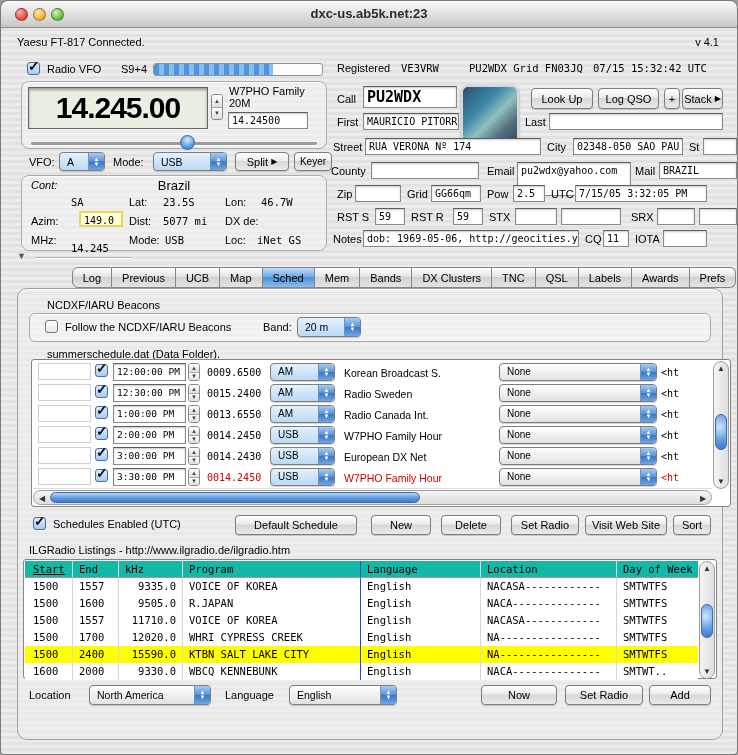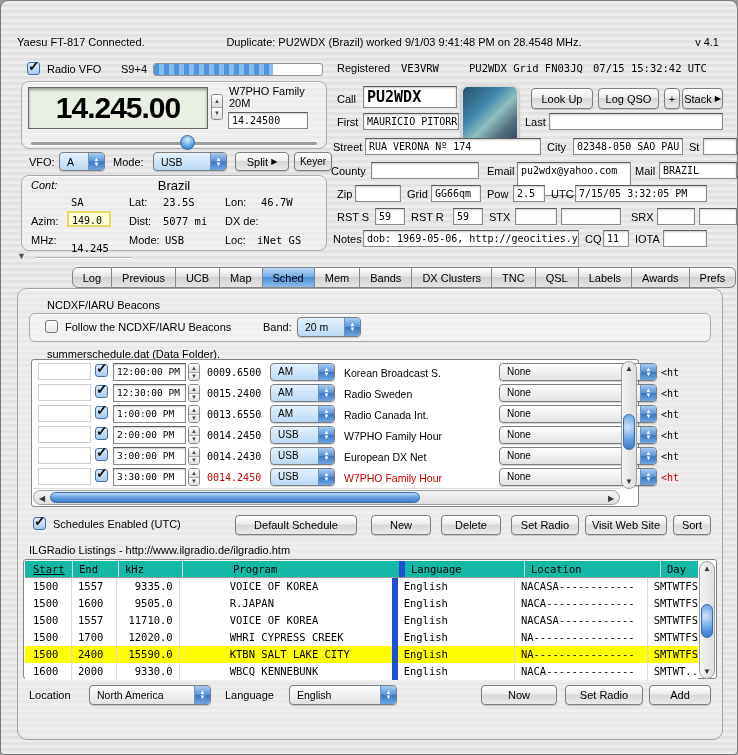--- a/index.html
+++ b/index.html
@@ -45,42 +45,47 @@
   .scroll-h{position:absolute;height:15px;background:linear-gradient(#f4f4f4,#dedede);border:1px solid #9f9f9f;border-radius:8px;box-sizing:border-box;}
   .thumb-v{position:absolute;left:1px;width:12px;border-radius:7px;background:radial-gradient(circle at 35% 35%,#cfe4fa,#5e9be0 60%,#3a77c4);border:1px solid #3c6ea5;box-sizing:border-box;}
   .thumb-h{position:absolute;top:1px;height:11px;border-radius:7px;background:linear-gradient(#b7d7f5,#5e9be0 55%,#3f7dc9);border:1px solid #3c6ea5;box-sizing:border-box;}
   .sarr{position:absolute;font-size:8px;color:#333;width:14px;text-align:center;}
   .irow{position:absolute;left:1px;right:18px;height:17px;display:flex;font-family:"DejaVu Sans Mono",monospace;font-size:10.5px;line-height:17px;background:#fff;}
   .irow.selected{background:#ffff00;}
   .ihead{position:absolute;left:1px;right:18px;top:1px;height:16px;display:flex;font-family:"DejaVu Sans Mono",monospace;font-size:10.5px;line-height:16px;background:#14b8a6;border-bottom:1px solid #9a9a9a;}
   .c1{width:48px;padding-left:8px;box-sizing:border-box;border-right:1px solid #d8d8d8;}
   .c2{width:46px;padding-left:6px;box-sizing:border-box;border-right:1px solid #d8d8d8;}
   .c3{width:64px;padding-right:6px;text-align:right;box-sizing:border-box;border-right:1px solid #d8d8d8;}
-  .c4{width:178px;padding-left:6px;box-sizing:border-box;border-right:6px solid #1d4ed8;margin-left:44px;}
+  .c4{width:178px;padding-left:6px;box-sizing:border-box;border-right:1px solid #1d4ed8;}
   .c5{width:120px;padding-left:6px;box-sizing:border-box;border-right:1px solid #d8d8d8;}
   .c6{width:136px;padding-left:6px;box-sizing:border-box;border-right:1px solid #d8d8d8;}
   .c7{flex:1;padding-left:6px;box-sizing:border-box;}
   .lcd{position:absolute;left:27px;top:86px;width:178px;height:40px;background:#e9efe3;border:1px solid #666;box-shadow:inset 0 2px 3px rgba(0,0,0,.35);display:flex;align-items:center;justify-content:center;font-size:30px;font-weight:bold;letter-spacing:-1px;}
   .pbar{position:absolute;left:152px;top:62px;width:170px;height:13px;border:1px solid #949494;border-radius:3px;background:#fdfdfd;box-sizing:border-box;overflow:hidden;}
   .pfill{height:100%;background:repeating-linear-gradient(90deg,#4f94dd 0 5px,#86bcef 5px 10px);}
   .slider-track{position:absolute;left:30px;top:141px;width:286px;height:3px;background:#9c9c9c;border-radius:2px;box-shadow:0 1px 0 #fff;}
   .slider-thumb{position:absolute;top:-7px;width:15px;height:15px;border-radius:50%;background:radial-gradient(circle at 50% 30%,#dcecfc,#5b9ce2 62%,#2f6cb8);border:1px solid #38699f;box-sizing:border-box;}
   .photo{position:absolute;left:460px;top:84px;width:58px;height:62px;border-radius:7px;border:2px solid #d8d8d8;box-shadow:0 1px 2px rgba(0,0,0,.4);background:linear-gradient(135deg,#27536e 0%,#3f87a8 35%,#8fc0bd 55%,#54707f 75%,#2e3f5c 100%);box-sizing:border-box;}
-  .yellowfield{background:#ffffd8;border:2px solid #e8d860;box-shadow:none;}
+  .yellowfield{background:#ffffd8;border:2px solid #e8d860;box-shadow:none;margin-left:12px;}
   .disc{position:absolute;font-size:9px;color:#555;}
   .hline{position:absolute;height:1px;background:#b5b5b5;box-shadow:0 1px 0 #fff;}
 </style>
 </head>
 <body>
 
 <div class="window">
 
+  <div class="titlebar">
+    <span class="tl red"></span>
+    <span class="tl yellow"></span>
+    <span class="tl green"></span>
+    <span class="title">dxc-us.ab5k.net:23</span>
+  </div>
 
   <span class="lbl" style="left:16px;top:35px;">Yaesu FT-817 Connected.</span>
-  <span class="lbl" style="left:150px;right:80px;top:35px;text-align:center;">Duplicate:  PU2WDX (Brazil) worked 9/1/03 9:41:48 PM on 28.4548 MHz.</span>
   <span class="lbl" style="right:18px;top:35px;">v 4.1</span>
 
   <span class="checkbox checked" style="left:26px;top:61px;"></span>
   <span class="lbl" style="left:46px;top:62px;">Radio VFO</span>
   <span class="lbl" style="left:120px;top:62px;">S9+4</span>
   <div class="pbar">
       <div class="pfill" style="width: 71%;"></div>
     </div>
 
   <div class="gbox" style="left:20px;top:80px;width:306px;height:68px;"></div>
@@ -220,21 +225,21 @@
   <span class="checkbox" style="left:44px;top:319px;"></span>
   <span class="lbl" style="left:64px;top:320px;">Follow the NCDXF/IARU Beacons</span>
   <span class="lbl" style="left:262px;top:320px;">Band:</span>
   <div class="popup blue" style="left:296px;top:316px;width:64px;height:20px;"><span>20 m</span><span class="cap">
         <span>▲</span>
         <span>▼</span>
       </span></div>
 
   <span class="lbl" style="left:46px;top:347px;">summerschedule.dat (Data Folder).</span>
 
-  <div class="listbox" style="left:30px;top:358px;width:608px;height:148px;">
+  <div class="listbox" style="left:30px;top:358px;width:700px;height:148px;">
     <div class="srow" style="top:2px;">
       <span class="blank"></span>
       <span class="checkbox checked" style="left:62px;top:2px;"></span>
       <div class="field time">12:00:00 PM</div>
       <span class="stepper stp">
           <span>▲</span>
           <span>▼</span>
         </span>
       <span class="mono freq">0009.6500</span>
       <div class="popup blue mode"><span>AM</span><span class="cap">

